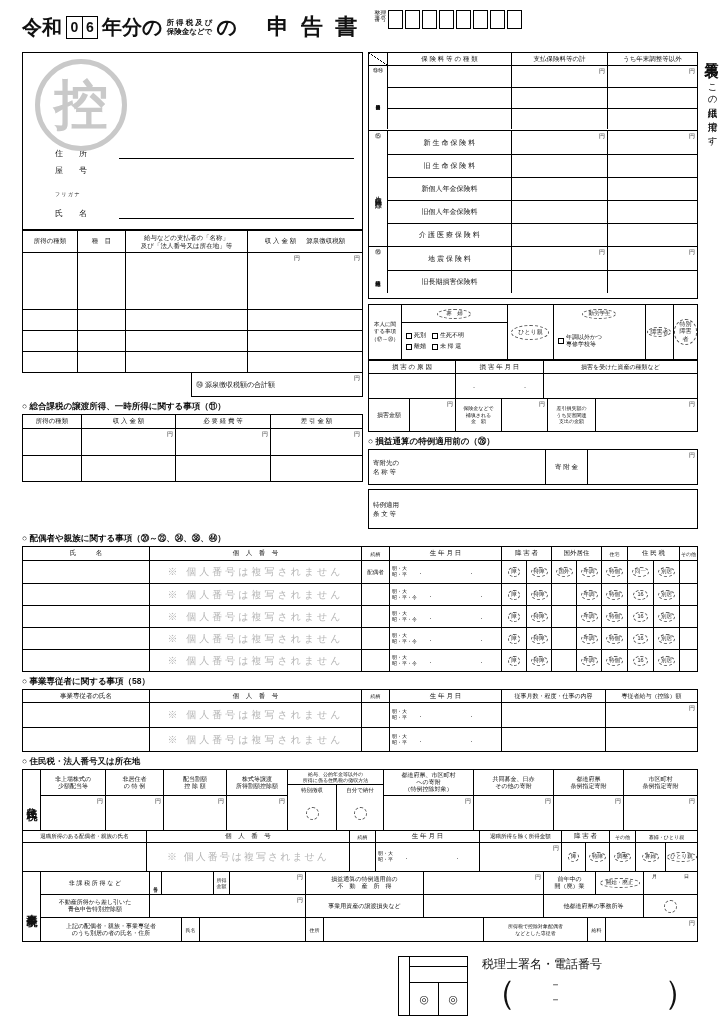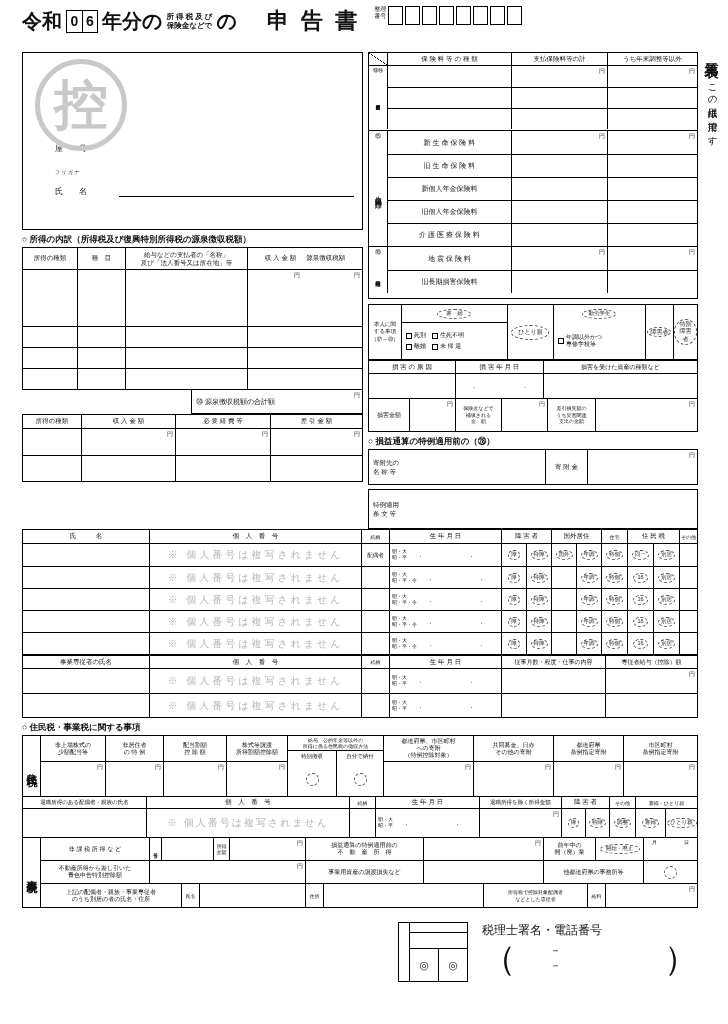--- a/index.html
+++ b/index.html
@@ -28,21 +28,21 @@
 </head>
 <body>
 
 <div class="page">
 
   <div style="position:absolute;right:4px;top:52px;width:24px" class="cl">
     <div class="v" style="font-size:14px;font-weight:bold;margin:0 auto">第二表</div>
     <div class="v" style="font-size:9.5px;margin:10px auto 0;height:190px">○この用紙は控用です。</div>
   </div>
 
-  <div class="fx" style="align-items:flex-start;height:42px">
+  <div class="fx" style="align-items:center;height:42px">
     <div class="fx" style="align-items:center;gap:4px">
       <span style="font-size:20px;font-weight:bold">令和</span>
       <span class="fx" style="border:1.5px solid #000">
         <span class="ctr" style="width:15px;height:21px;font-size:14px;font-weight:bold">0</span>
         <span class="ctr" style="width:15px;height:21px;font-size:14px;font-weight:bold;border-left:1px solid #000">6</span>
       </span>
       <span style="font-size:20px;font-weight:bold">年分の</span>
       <span class="cl" style="font-size:7.5px;font-weight:bold;line-height:1.2;text-align:center">
         <span>所 得 税 及 び</span>
         <span>保険金などで</span>
@@ -67,35 +67,38 @@
       </span>
     </div>
   </div>
 
   <div class="fx" style="gap:5px;margin-top:4px">
 
     <div style="width:344px" class="cl">
 
       <div class="bx rel" style="height:178px;padding:84px 8px 6px 6px">
         <div class="ctr" style="position:absolute;left:12px;top:6px;width:92px;height:92px;border:5px solid #c9c9c9;border-radius:50%;font-size:54px;font-weight:bold;color:#c9c9c9">控</div>
+        <div class="fx" style="align-items:flex-end;height:22px">
+          <span class="t8" style="width:90px;padding-left:26px">住　　所</span>
+          <span style="flex:1;border-bottom:1px solid #000;height:100%"></span>
+        </div>
         <div class="fx" style="align-items:center;height:22px">
           <span class="t8" style="width:90px;padding-left:26px">屋　　号</span>
           <span style="flex:1"></span>
         </div>
         <div class="fx" style="align-items:flex-end;height:16px">
           <span class="t5" style="width:90px;padding-left:26px">フ リ ガ ナ</span>
           <span style="flex:1"></span>
         </div>
         <div class="fx" style="align-items:flex-end;height:22px">
           <span class="t8" style="width:90px;padding-left:26px">氏　　名</span>
           <span style="flex:1;border-bottom:1px solid #000;height:100%"></span>
         </div>
       </div>
 
-      <div class="sect">○ 所得の内訳（所得税及び復興特別所得税の源泉徴収税額）</div>
       <div class="bx">
         <div class="fx bb" style="height:22px">
           <div class="hc" style="width:54px">所得の種類</div>
           <div class="hc bl" style="width:48px">種　目</div>
           <div class="hc bl cl" style="width:122px;line-height:1.2">
             <span>給与などの支払者の「名称」</span>
             <span>及び「法人番号又は所在地」等</span>
           </div>
           <div class="hc bl" style="flex:1;gap:10px">
             <span>収 入 金 額</span>
@@ -128,20 +131,21 @@
           <div class="bl" style="width:48px"></div>
           <div class="bl" style="width:122px"></div>
           <div class="bl" style="flex:1"></div>
         </div>
       </div>
       <div class="bx rel fx" style="width:172px;height:25px;margin-left:auto;margin-top:-1px;align-items:center;padding-left:4px">
         <span class="t7 nw">㊿ 源泉徴収税額の合計額</span>
         <span class="yen">円</span>
       </div>
 
+      <div class="sect">○ 総合課税の譲渡所得、一時所得に関する事項（⑪）</div>
       <div class="bx">
         <div class="fx bb" style="height:14px">
           <div class="hc" style="width:58px">所得の種類</div>
           <div class="hc bl" style="width:94px">収 入 金 額</div>
           <div class="hc bl" style="width:95px">必 要 経 費 等</div>
           <div class="hc bl" style="flex:1">差 引 金 額</div>
         </div>
         <div class="fx" style="height:26px">
           <div style="width:58px"></div>
           <div class="bl rel" style="width:94px">
@@ -370,20 +374,21 @@
             <span class="yen">円</span>
           </div>
       </div>
       <div class="bx cl" style="height:40px;margin-top:4px;justify-content:center;padding-left:4px;font-size:6.5px;line-height:1.4">
         <span>特例適用</span>
         <span>条 文 等</span>
       </div>
     </div>
   </div>
 
+  <div class="sect">○ 配偶者や親族に関する事項（⑳～㉓、㉞、㊳、㊹）</div>
   <div class="bx">
     <div class="fx bb" style="height:14px">
       <div class="hc" style="width:126px">氏　　　名</div>
       <div class="hc bl" style="width:212px">個　人　番　号</div>
       <div class="hc bl t5" style="width:28px">続柄</div>
       <div class="hc bl" style="width:112px">生 年 月 日</div>
       <div class="hc bl" style="width:50px">障 害 者</div>
       <div class="hc bl" style="width:50px">国外居住</div>
       <div class="hc bl t5" style="width:26px">住宅</div>
       <div class="hc bl" style="width:52px">住 民 税</div>
@@ -547,20 +552,21 @@
       <div class="bl ctr" style="width:26px">
           <span class="ov">16</span>
         </div>
       <div class="bl ctr" style="width:26px">
           <span class="ov">別居</span>
         </div>
       <div class="bl" style="flex:1"></div>
     </div>
   </div>
 
+  <div class="sect">○ 事業専従者に関する事項（58）</div>
   <div class="bx">
     <div class="fx bb" style="height:13px">
       <div class="hc" style="width:126px">事業専従者の氏名</div>
       <div class="hc bl" style="width:212px">個　人　番　号</div>
       <div class="hc bl t5" style="width:28px">続柄</div>
       <div class="hc bl" style="width:112px">生 年 月 日</div>
       <div class="hc bl t6" style="width:104px">従事月数・程度・仕事の内容</div>
       <div class="hc bl t6" style="flex:1">専従者給与（控除）額</div>
     </div>
     <div class="fx" style="height:24px">
@@ -588,21 +594,21 @@
             <span>明・大</span>
             <span>昭・平</span>
           </span>
         <span class="dots">．　　．</span>
       </div>
       <div class="bl" style="width:104px"></div>
       <div class="bl" style="flex:1"></div>
     </div>
   </div>
 
-  <div class="sect">○ 住民税・事業税に関する事項</div>
+  <div class="sect">○ 住民税・法人番号又は所在地</div>
   <div class="bx fx" style="height:62px">
     <div class="ctr br" style="width:18px">
       <span class="v" style="font-size:11px;font-weight:bold">住民税</span>
     </div>
     <div class="cl" style="width:64px">
         <div class="hc cl bb lab" style="height:26px">
           <span>非上場株式の</span>
           <span>少額配当等</span>
         </div>
         <div class="rel" style="flex:1">

